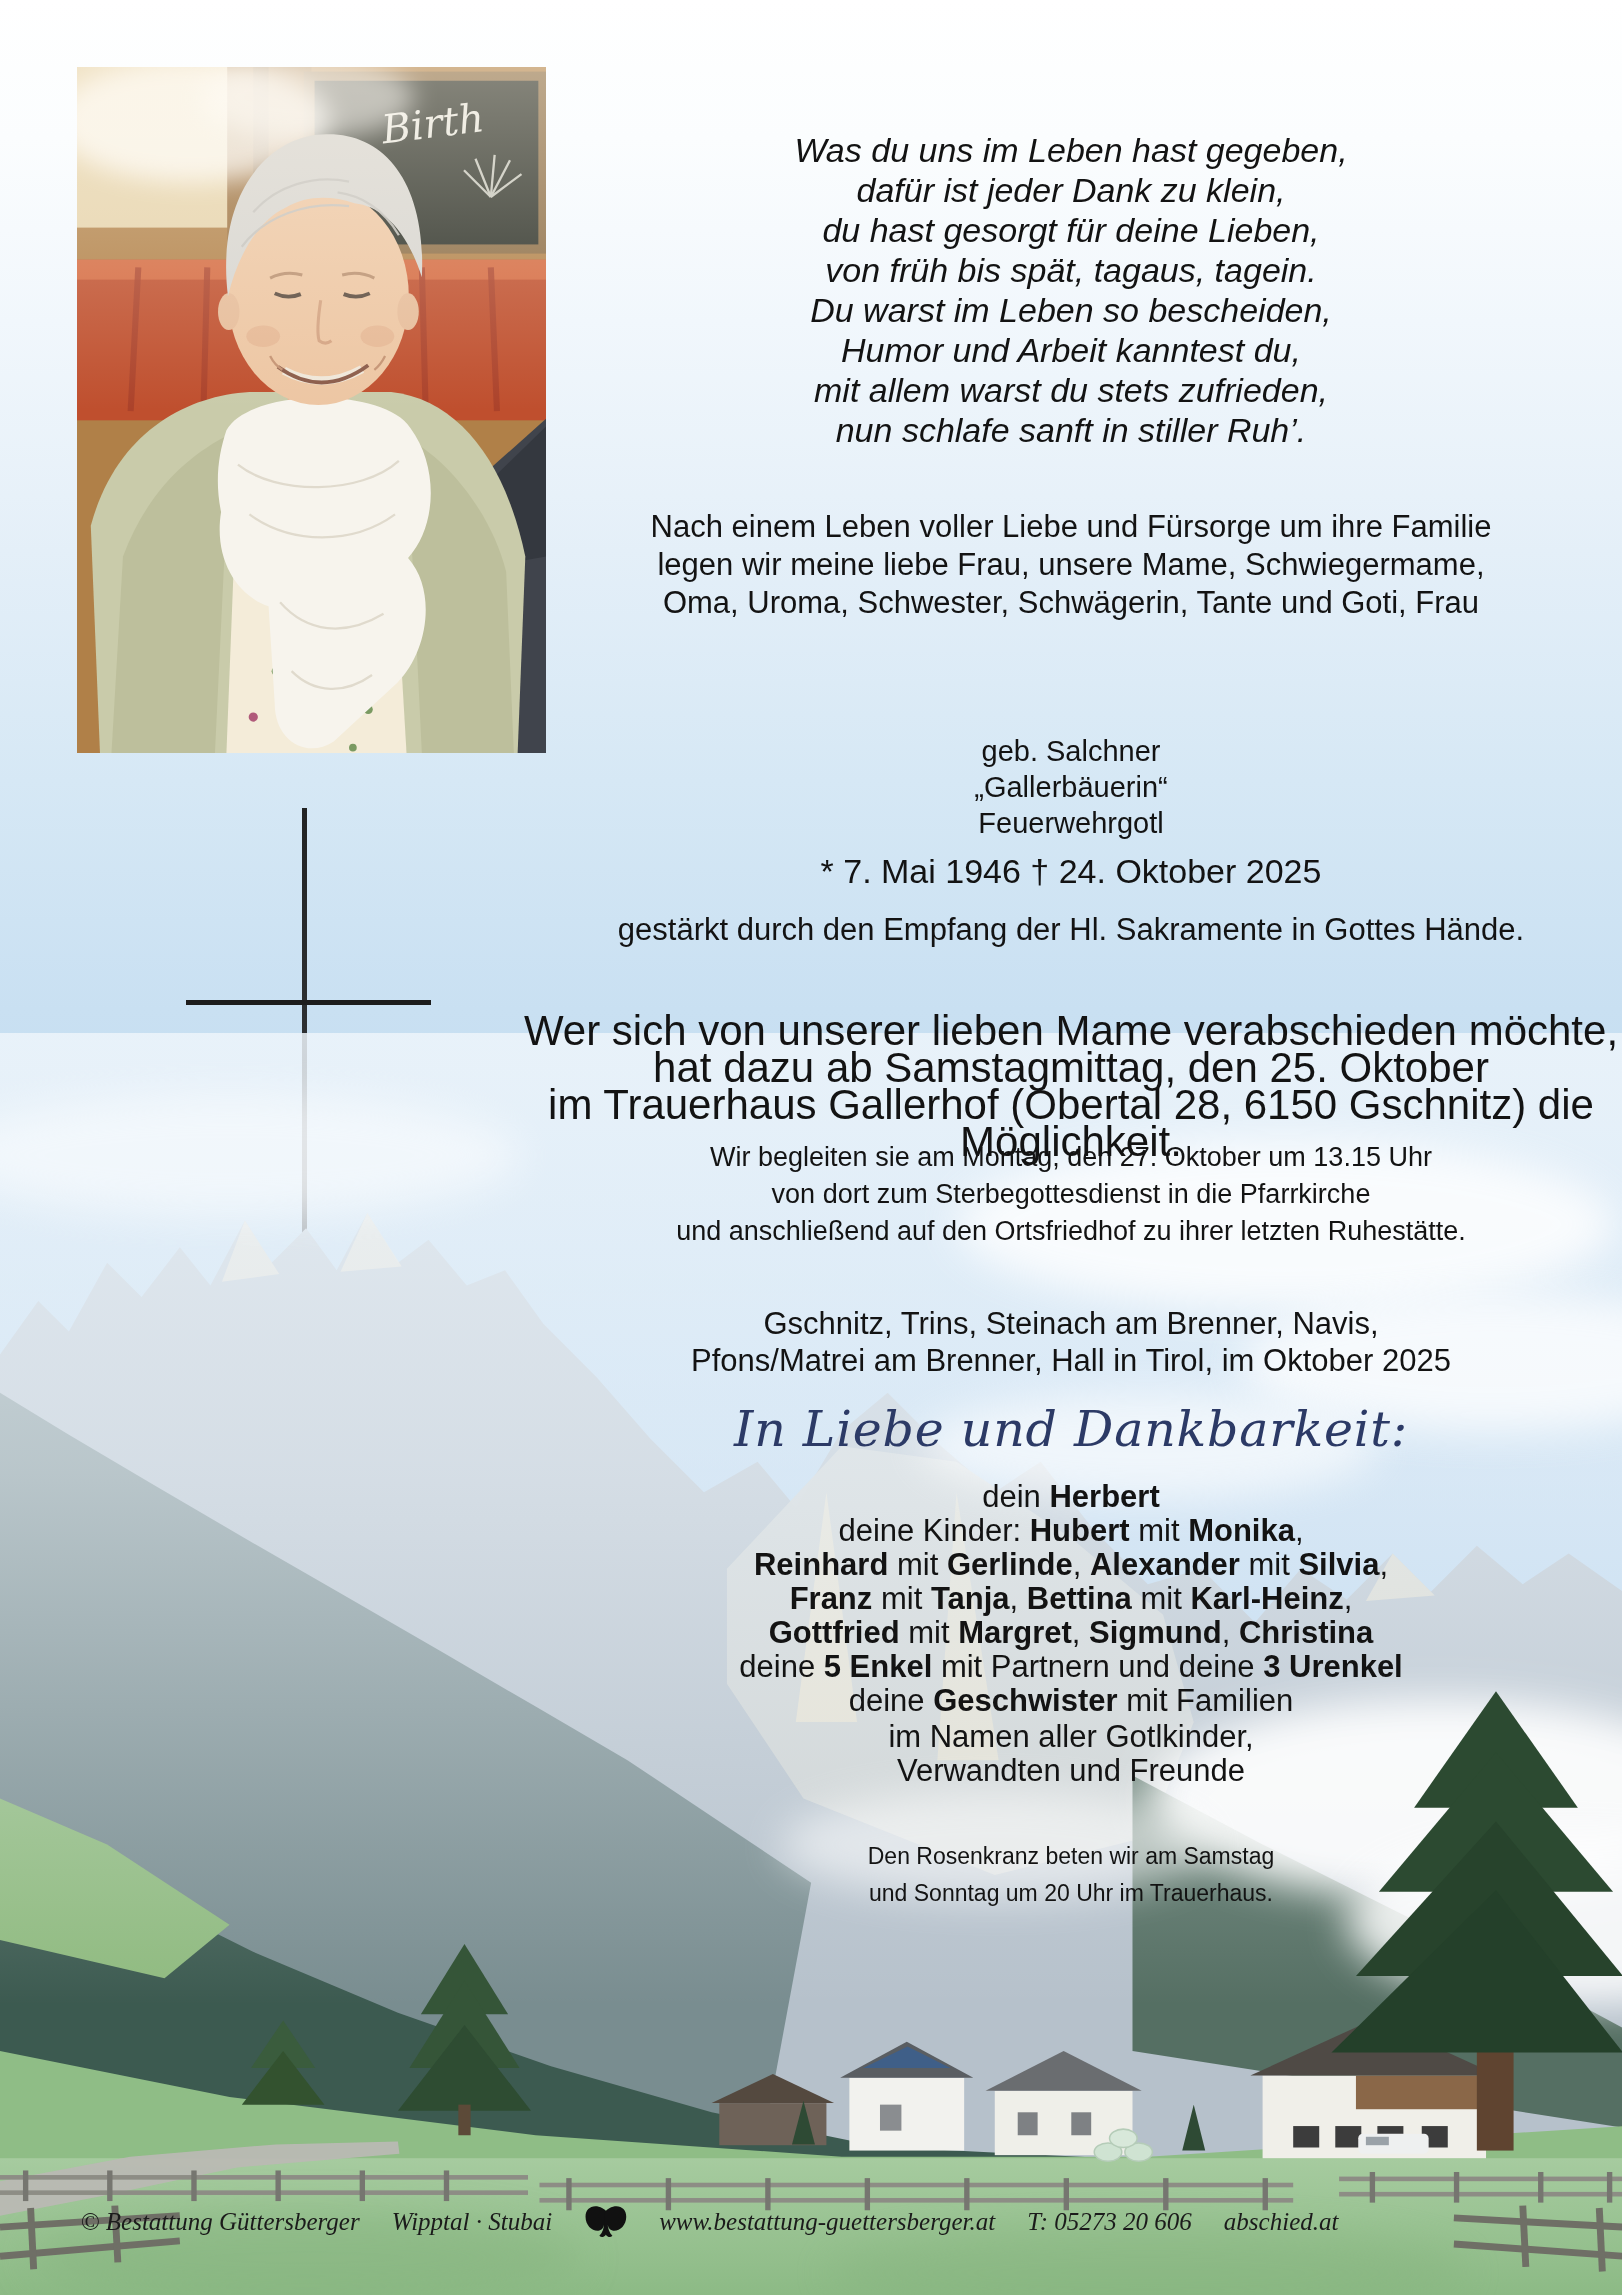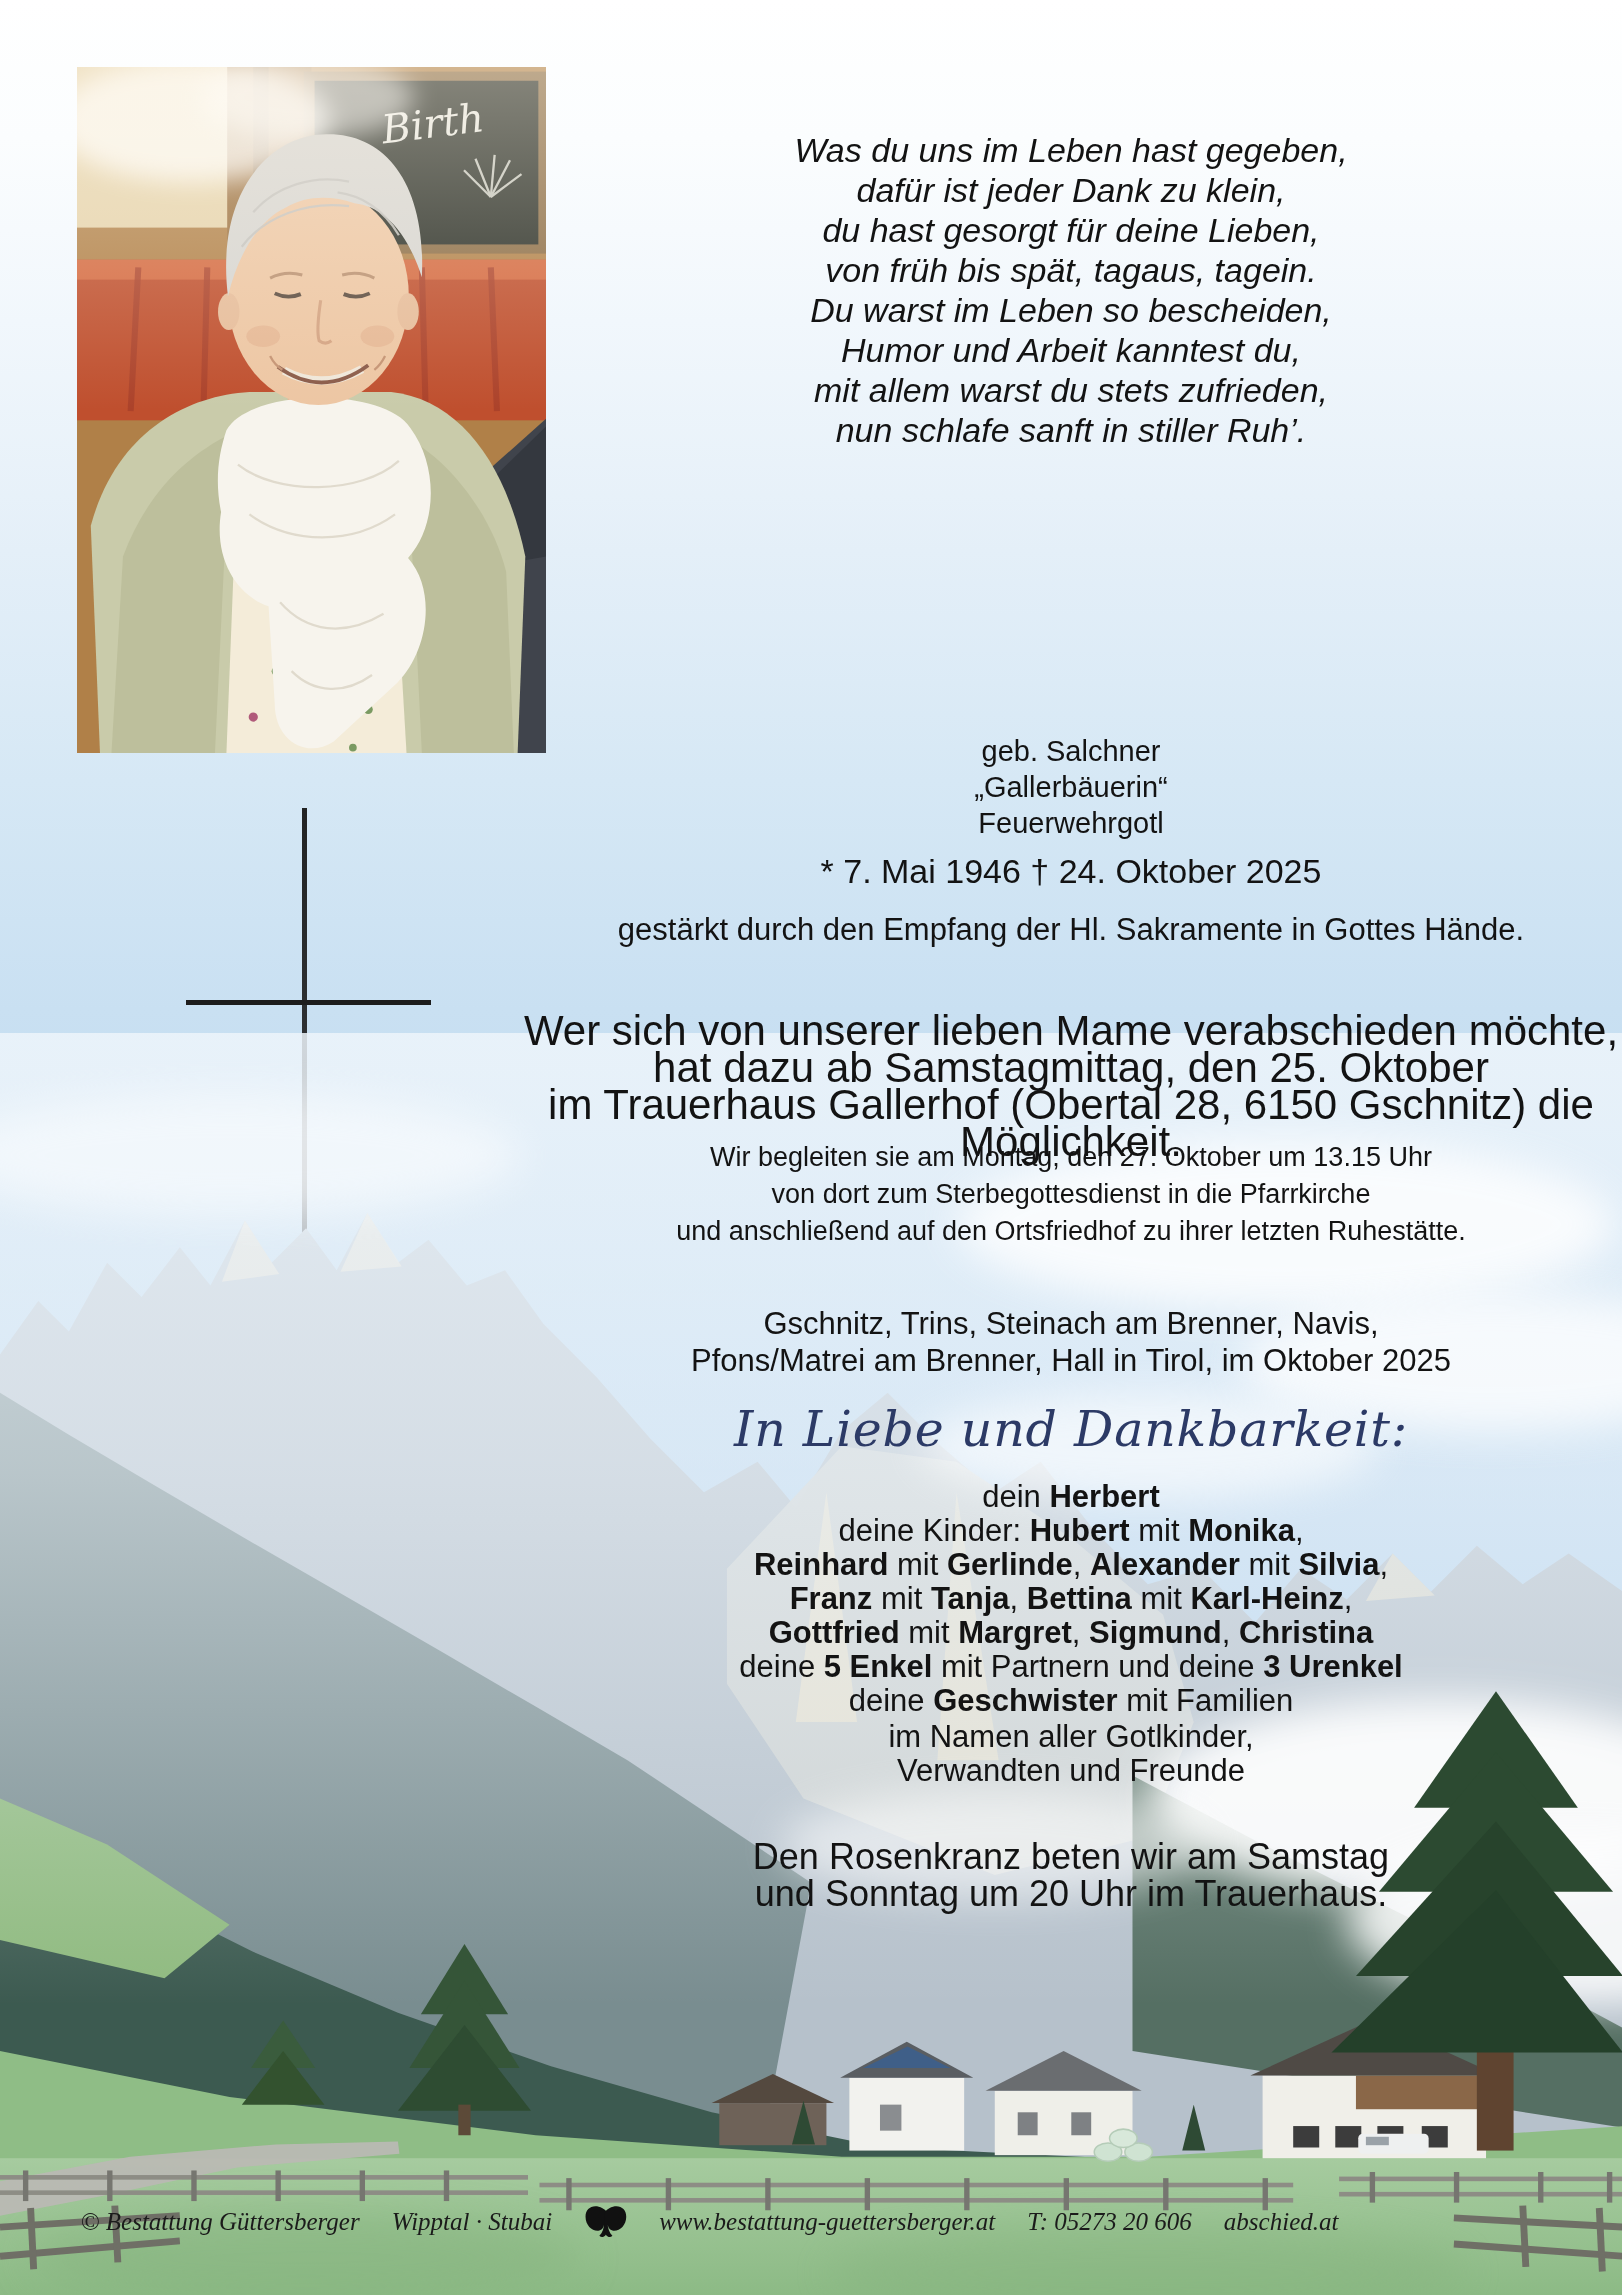--- a/index.html
+++ b/index.html
@@ -39,21 +39,21 @@
   .subnames{top:733px;font-size:29px;line-height:36px;}
   .dates{top:851px;font-size:34px;line-height:40px;}
   .sacrament{top:911px;font-size:31px;line-height:37px;}
   .farewell{top:1012px;font-size:42px;line-height:37px;}
   .procession{top:1139px;font-size:27px;line-height:37px;}
   .places{top:1305px;font-size:31px;line-height:37px;}
   .gratitude{top:1391px;font-family:"DejaVu Serif",serif;font-style:italic;
         font-size:49px;line-height:77px;color:var(--name-blue);letter-spacing:0.8px;}
   .family{top:1480px;font-size:31px;line-height:34px;}
   .godchildren{top:1720px;font-size:31px;line-height:34px;}
-  .rosary{top:1838px;font-size:36px;line-height:37px;}
+  .rosary{top:1838px;font-size:23px;line-height:37px;}
   
   .footer{
     position:absolute;left:0;top:2205px;width:1419px;
     display:flex;justify-content:center;align-items:center;gap:32px;
     font-family:"Liberation Serif",serif;font-size:25px;color:#1b1b1b;font-style:italic;
   }
   .footer .butterfly{width:43px;height:34px;flex:0 0 auto;}
 </style>
 </head>
 <body>
@@ -319,20 +319,25 @@
     <div>Was du uns im Leben hast gegeben,</div>
     <div>dafür ist jeder Dank zu klein,</div>
     <div>du hast gesorgt für deine Lieben,</div>
     <div>von früh bis spät, tagaus, tagein.</div>
     <div>Du warst im Leben so bescheiden,</div>
     <div>Humor und Arbeit kanntest du,</div>
     <div>mit allem warst du stets zufrieden,</div>
     <div>nun schlafe sanft in stiller Ruh’.</div>
   </div>
 
+  <div class="col intro">
+    <div>Nach einem Leben voller Liebe und Fürsorge um ihre Familie</div>
+    <div>legen wir meine liebe Frau, unsere Mame, Schwiegermame,</div>
+    <div>Oma, Uroma, Schwester, Schwägerin, Tante und Goti, Frau</div>
+  </div>
 
 
   <div class="col subnames">
     <div>geb. Salchner</div>
     <div>„Gallerbäuerin“</div>
     <div>Feuerwehrgotl</div>
   </div>
 
   <div class="col dates">* 7. Mai 1946  † 24. Oktober 2025</div>
 

